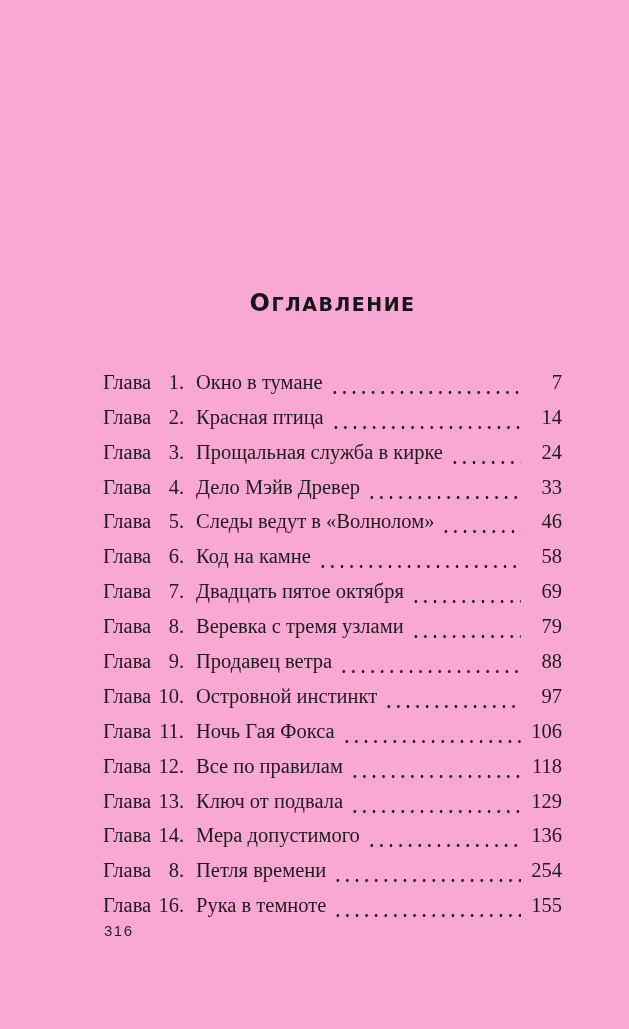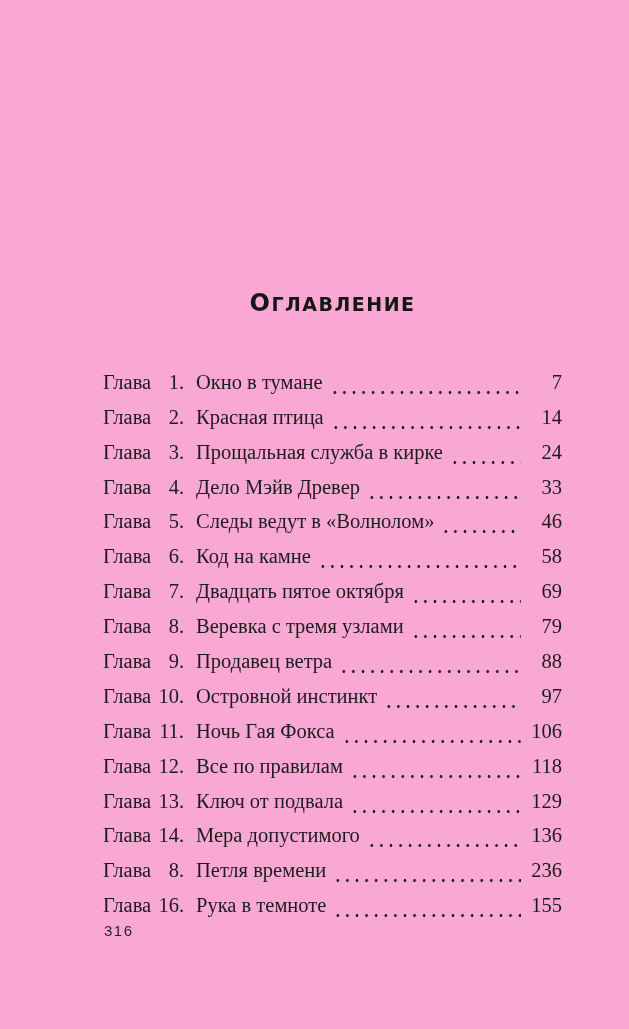--- a/index.html
+++ b/index.html
@@ -182,21 +182,21 @@
         <span class="chapter-num">14.</span>
         <span class="chapter-title">Мера допустимого</span>
         <span class="leader"></span>
         <span class="chapter-page">136</span>
       </div>
       <div class="toc-row">
         <span class="chapter-label">Глава</span>
         <span class="chapter-num">8.</span>
         <span class="chapter-title">Петля времени</span>
         <span class="leader"></span>
-        <span class="chapter-page">236</span>
+        <span class="chapter-page">254</span>
       </div>
       <div class="toc-row">
         <span class="chapter-label">Глава</span>
         <span class="chapter-num">16.</span>
         <span class="chapter-title">Рука в темноте</span>
         <span class="leader"></span>
         <span class="chapter-page">155</span>
       </div>
     </div>
 

